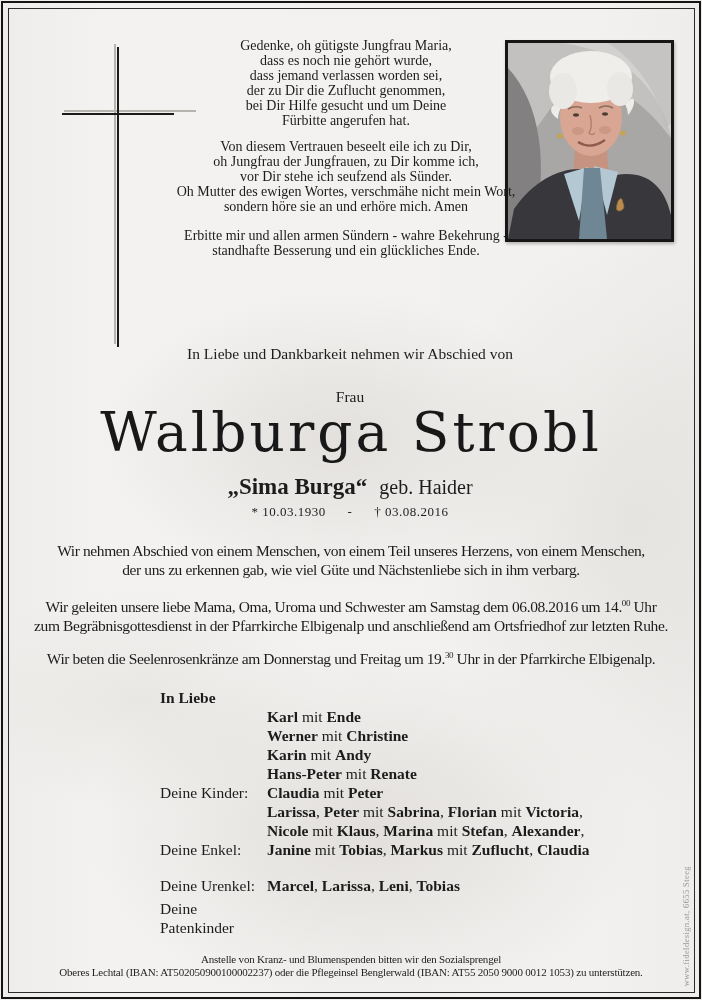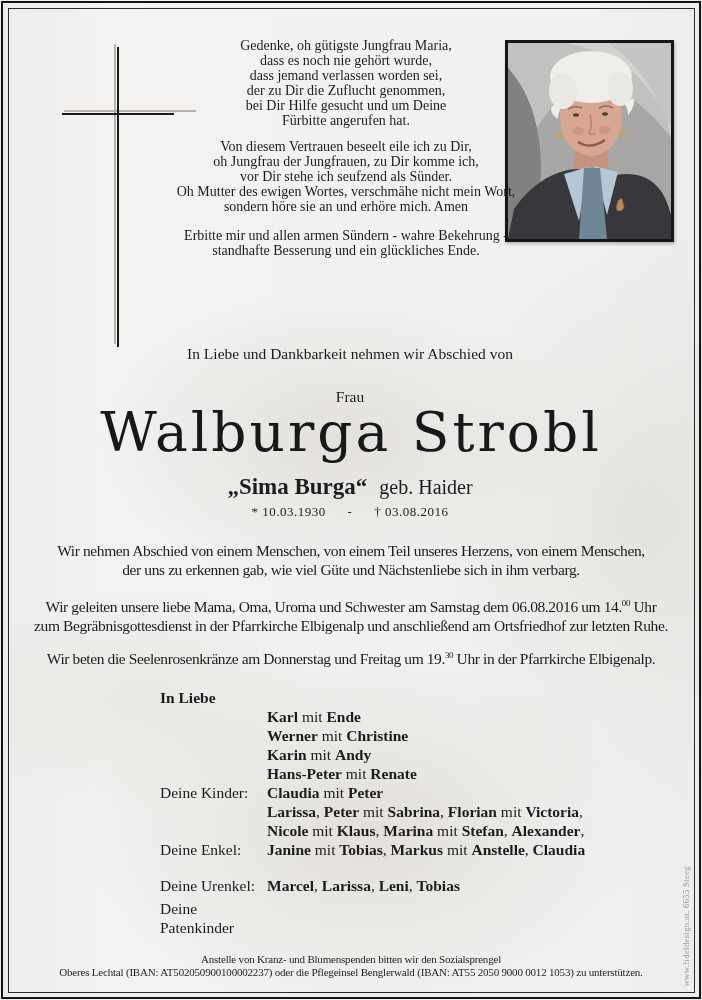--- a/index.html
+++ b/index.html
@@ -152,21 +152,21 @@
 
   <div class="abs family">
     <div class="family-heading">In Liebe</div>
     <div>
         <div class="family-row">
           <div class="family-label">Deine Kinder:</div>
           <div class="family-values"><b>Karl</b> mit <b>Ende</b><br><b>Werner</b> mit <b>Christine</b><br><b>Karin</b> mit <b>Andy</b><br><b>Hans-Peter</b> mit <b>Renate</b><br><b>Claudia</b> mit <b>Peter</b></div>
         </div>
         <div class="family-row">
           <div class="family-label">Deine Enkel:</div>
-          <div class="family-values"><b>Larissa</b>, <b>Peter</b> mit <b>Sabrina</b>, <b>Florian</b> mit <b>Victoria</b>,<br><b>Nicole</b> mit <b>Klaus</b>, <b>Marina</b> mit <b>Stefan</b>, <b>Alexander</b>,<br><b>Janine</b> mit <b>Tobias</b>, <b>Markus</b> mit <b>Anstelle</b>, <b>Claudia</b></div>
+          <div class="family-values"><b>Larissa</b>, <b>Peter</b> mit <b>Sabrina</b>, <b>Florian</b> mit <b>Victoria</b>,<br><b>Nicole</b> mit <b>Klaus</b>, <b>Marina</b> mit <b>Stefan</b>, <b>Alexander</b>,<br><b>Janine</b> mit <b>Tobias</b>, <b>Markus</b> mit <b>Zuflucht</b>, <b>Claudia</b></div>
         </div>
         <div class="family-row">
           <div class="family-label">Deine Urenkel:</div>
           <div class="family-values"><b>Marcel</b>, <b>Larissa</b>, <b>Leni</b>, <b>Tobias</b></div>
         </div>
         <div class="family-row">
           <div class="family-label">Deine Patenkinder</div>
           <div class="family-values"></div>
         </div>
       </div>

